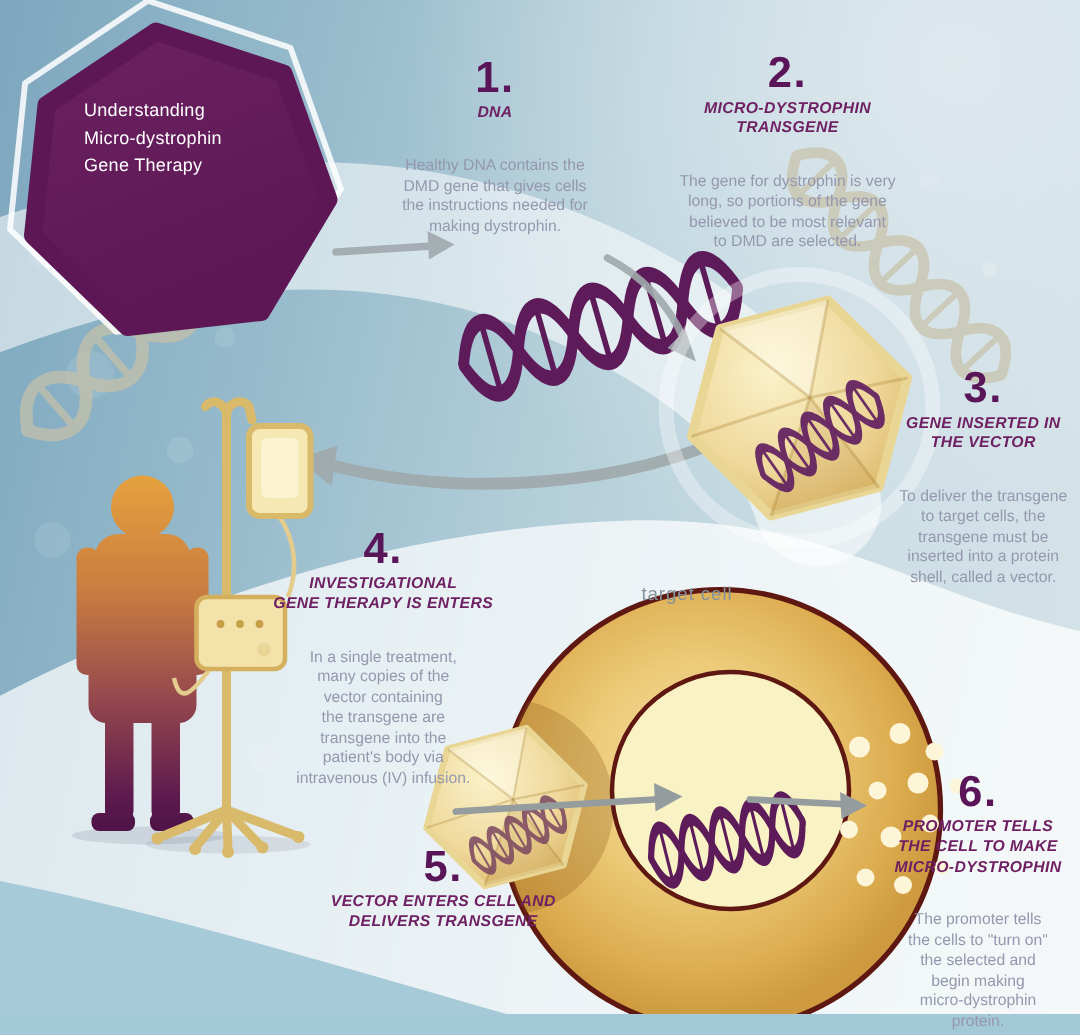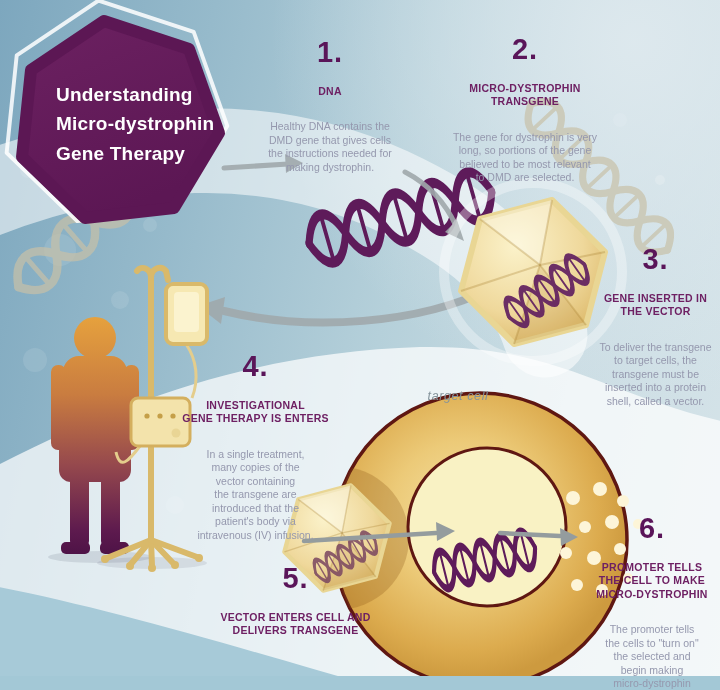--- a/index.html
+++ b/index.html
@@ -6,26 +6,26 @@
   .canvas{
     position:relative;width:720px;height:690px;overflow:hidden;
     font-family:"Liberation Sans",sans-serif;
     background:
       radial-gradient(circle at 88% 6%, rgba(222,233,238,.95) 0%, rgba(222,233,238,0) 40%),
       linear-gradient(102deg,#7da7be 0%,#96bacb 25%,#b5d0da 52%,#cbdde4 75%,#d6e4e9 100%);
   }
   .scene{position:absolute;left:0;top:0;}
   .step{position:absolute;text-align:center;}
   .step .num{font-size:29px;font-weight:bold;color:#5a1559;letter-spacing:1px;}
-  .step .heading{font-size:10.5px;font-weight:bold;color:#6e2063;white-space:pre-line;line-height:1.28;margin-top:16px;letter-spacing:.25px;}
+  .step .heading{font-size:10.5px;font-weight:bold;color:#6e2063;white-space:pre-line;line-height:1.28;margin-top:0;letter-spacing:.25px;font-style:italic;}
   .step .body{font-size:10.5px;color:#9598ae;white-space:pre-line;line-height:1.28;margin-top:22px;}
-  .hex-title{position:absolute;left:56px;top:80px;width:160px;color:#ffffff;
-    font-size:19px;font-weight:700;line-height:1.55;white-space:pre-line;letter-spacing:.2px;}
+  .hex-title{position:absolute;left:56px;top:64px;width:160px;color:#ffffff;
+    font-size:12px;font-weight:400;line-height:1.55;white-space:pre-line;letter-spacing:.2px;}
   .target-label{position:absolute;left:398px;top:389px;width:120px;text-align:center;
-    font-size:12.5px;color:#84939b;letter-spacing:.6px;font-style:italic;}
+    font-size:12.5px;color:#84939b;letter-spacing:.6px;}
 </style>
 </head>
 <body>
 
 <div class="canvas">
 
   <svg class="scene" width="720" height="690" viewBox="0 0 720 690">
     <defs>
       <g id="helix" fill="none" stroke-linecap="round">
         <line x1="20" y1="7" x2="20" y2="37" stroke-width="4"></line>
@@ -229,21 +229,21 @@
   </div>
 
   <div class="step" style="left:173px;top:350px;width:165px;">
     <div class="num">4.</div>
     <div class="heading">INVESTIGATIONAL
 GENE THERAPY IS ENTERS</div>
     <div class="body">In a single treatment,
 many copies of the
 vector containing
 the transgene are
-introduced that the
+transgene into the
 patient's body via
 intravenous (IV) infusion.</div>
   </div>
 
   <div class="step" style="left:203px;top:562px;width:185px;">
     <div class="num">5.</div>
     <div class="heading">VECTOR ENTERS CELL AND
 DELIVERS TRANSGENE</div>
   </div>
 

